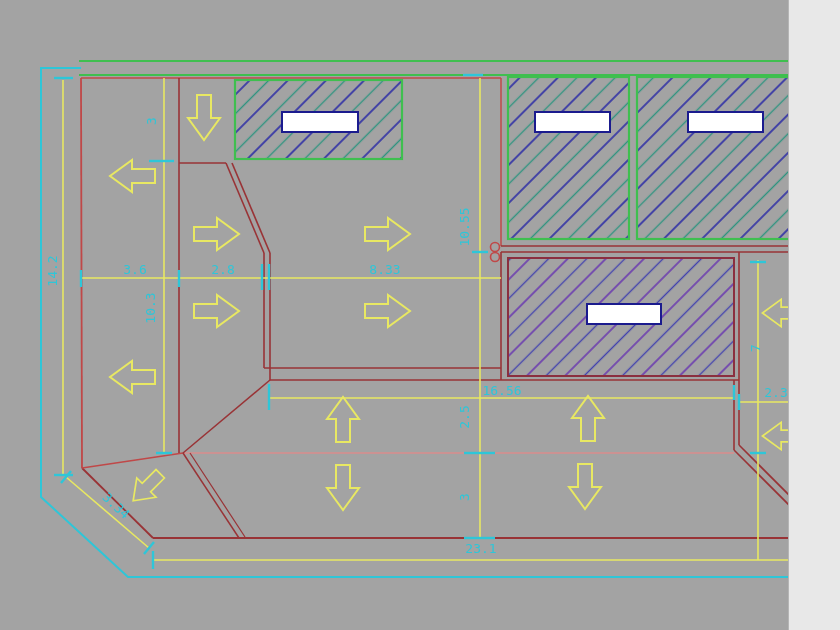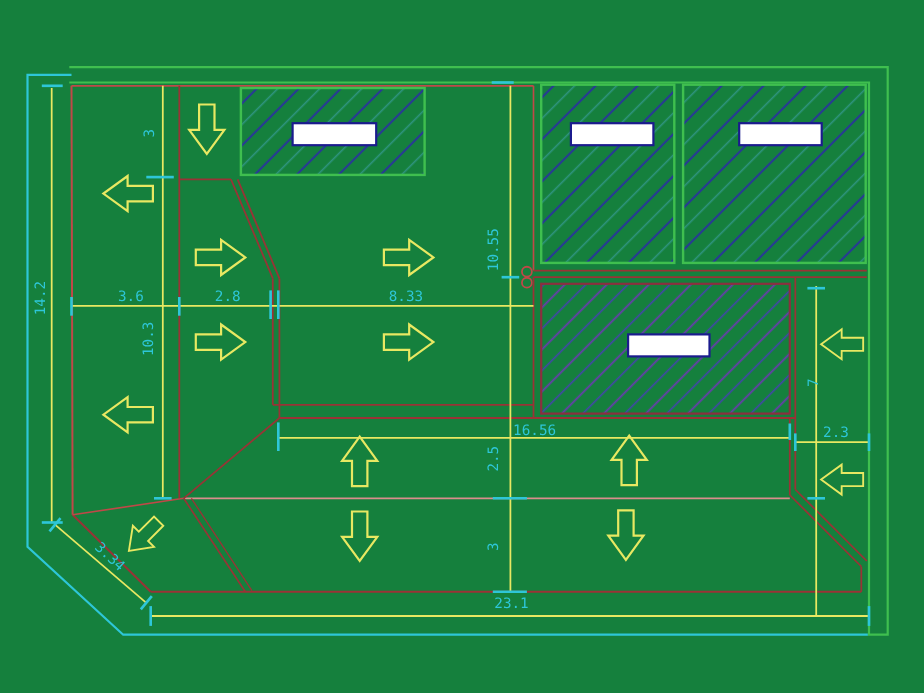--- a/index.html
+++ b/index.html
@@ -1,19 +1,20 @@
 <!DOCTYPE html>
 <html><head>
 <meta charset="utf-8">
 <style>
   html,body{margin:0;padding:0;background:#e8e8e8;}
   .stage{
-    width:840px;height:630px;position:relative;background:#15803d;
+    width:772px;height:630px;position:relative;background:#a3a3a3;
     outline:1px solid #b5b5b5;overflow:hidden;
     font-family:"DejaVu Sans Mono", monospace;
+    padding-left:16px;
   }
   svg{display:block;}
   text.dim{
     font-family:"DejaVu Sans Mono", monospace;
     font-size:13px;
     fill:#2ec6d8;
   }
 </style>
 </head>
 <body>

